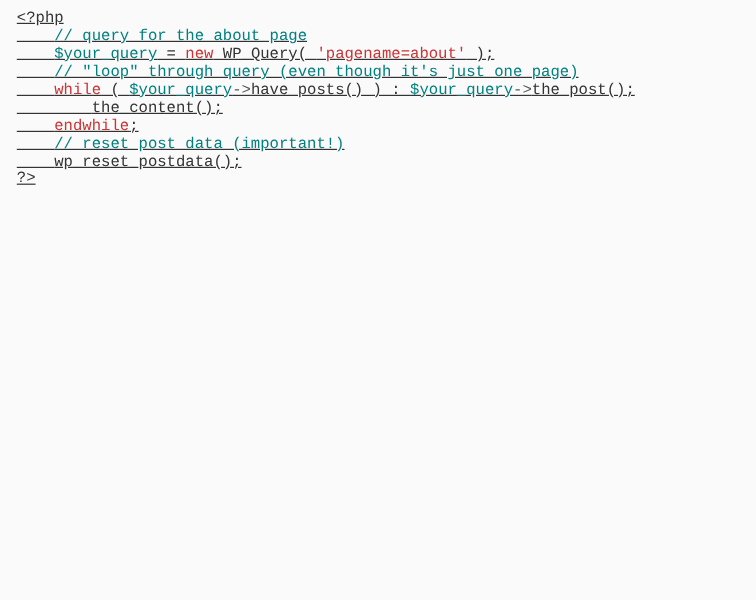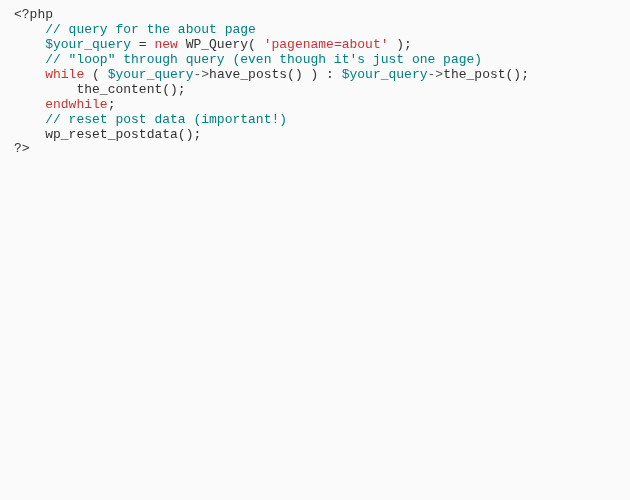--- a/index.html
+++ b/index.html
@@ -13,20 +13,21 @@
       font-size: 13px;
       line-height: 1.15;
       padding: 8px 14px;
       width: 630px;
       height: 500px;
       color: #333333;
     }
     pre {
       white-space: pre;
       font-family: inherit;
+      text-decoration: underline;
     }
     .tag { color: #333333; }
     .comment { color: #008080; }
     .variable { color: #008080; }
     .keyword { color: #cc3333; }
     .string { color: #cc3333; }
     .operator { color: #555555; }
     .plain { color: #333333; }
   </style>
 </head>

